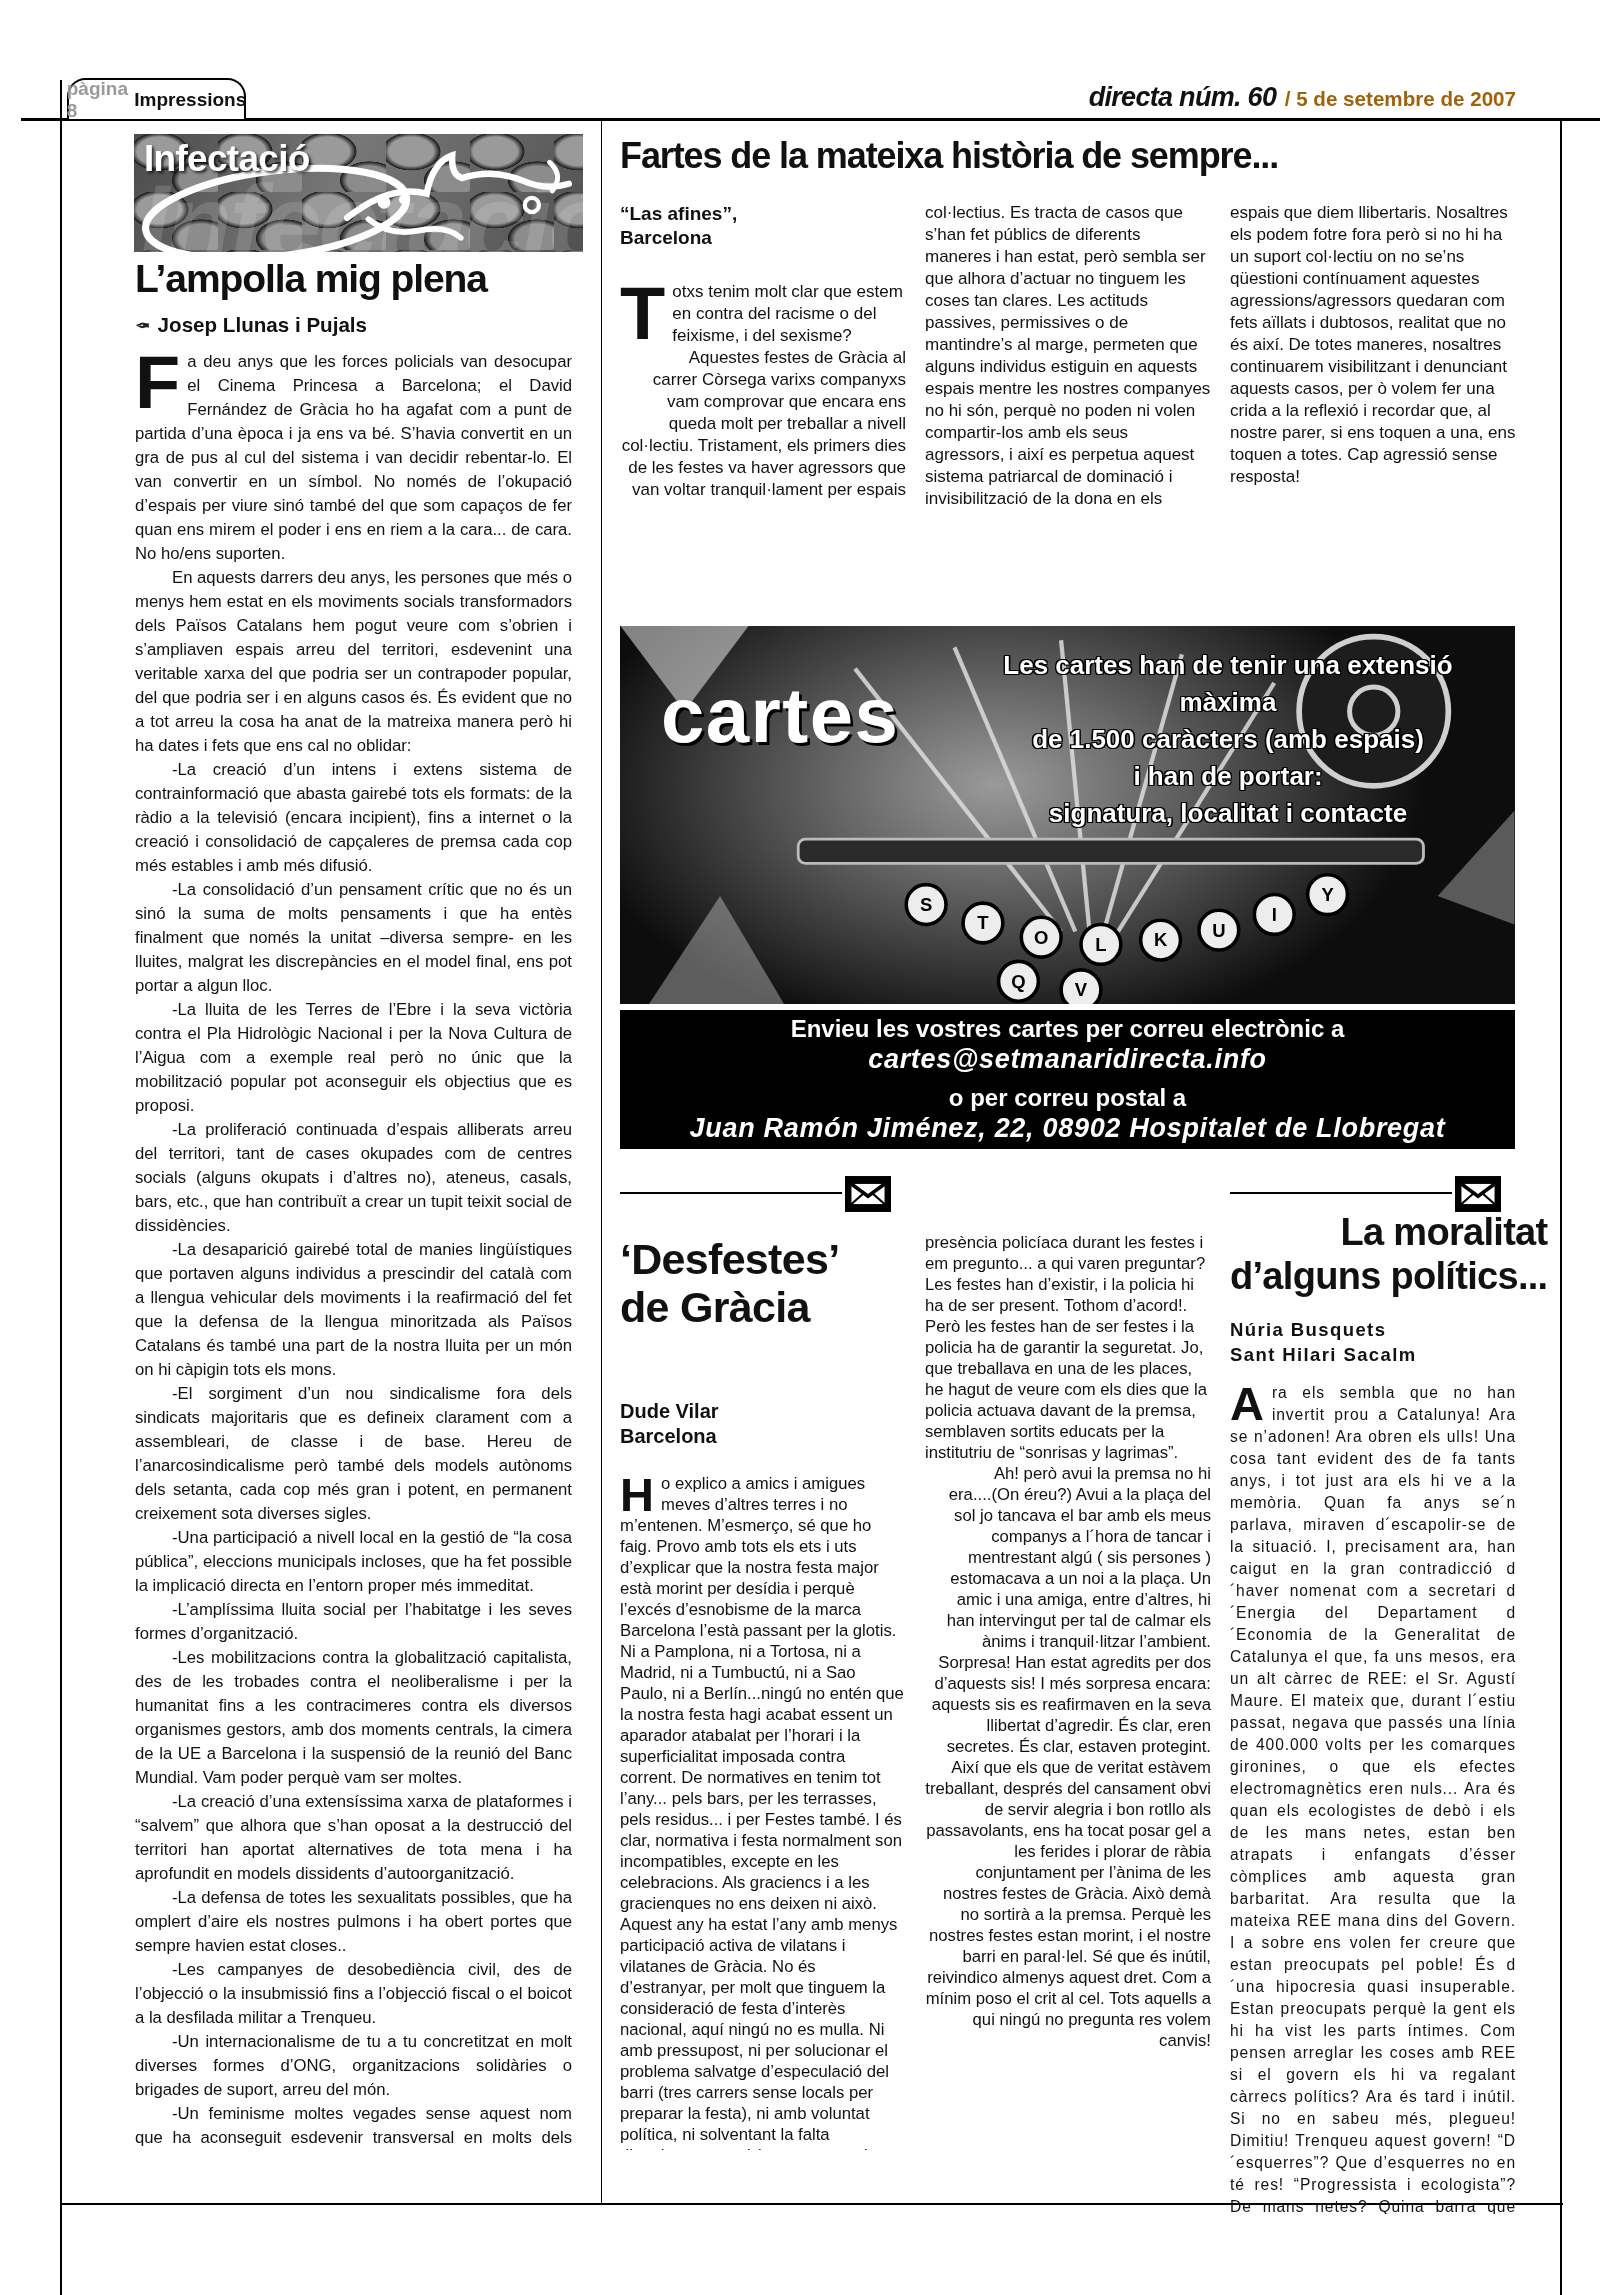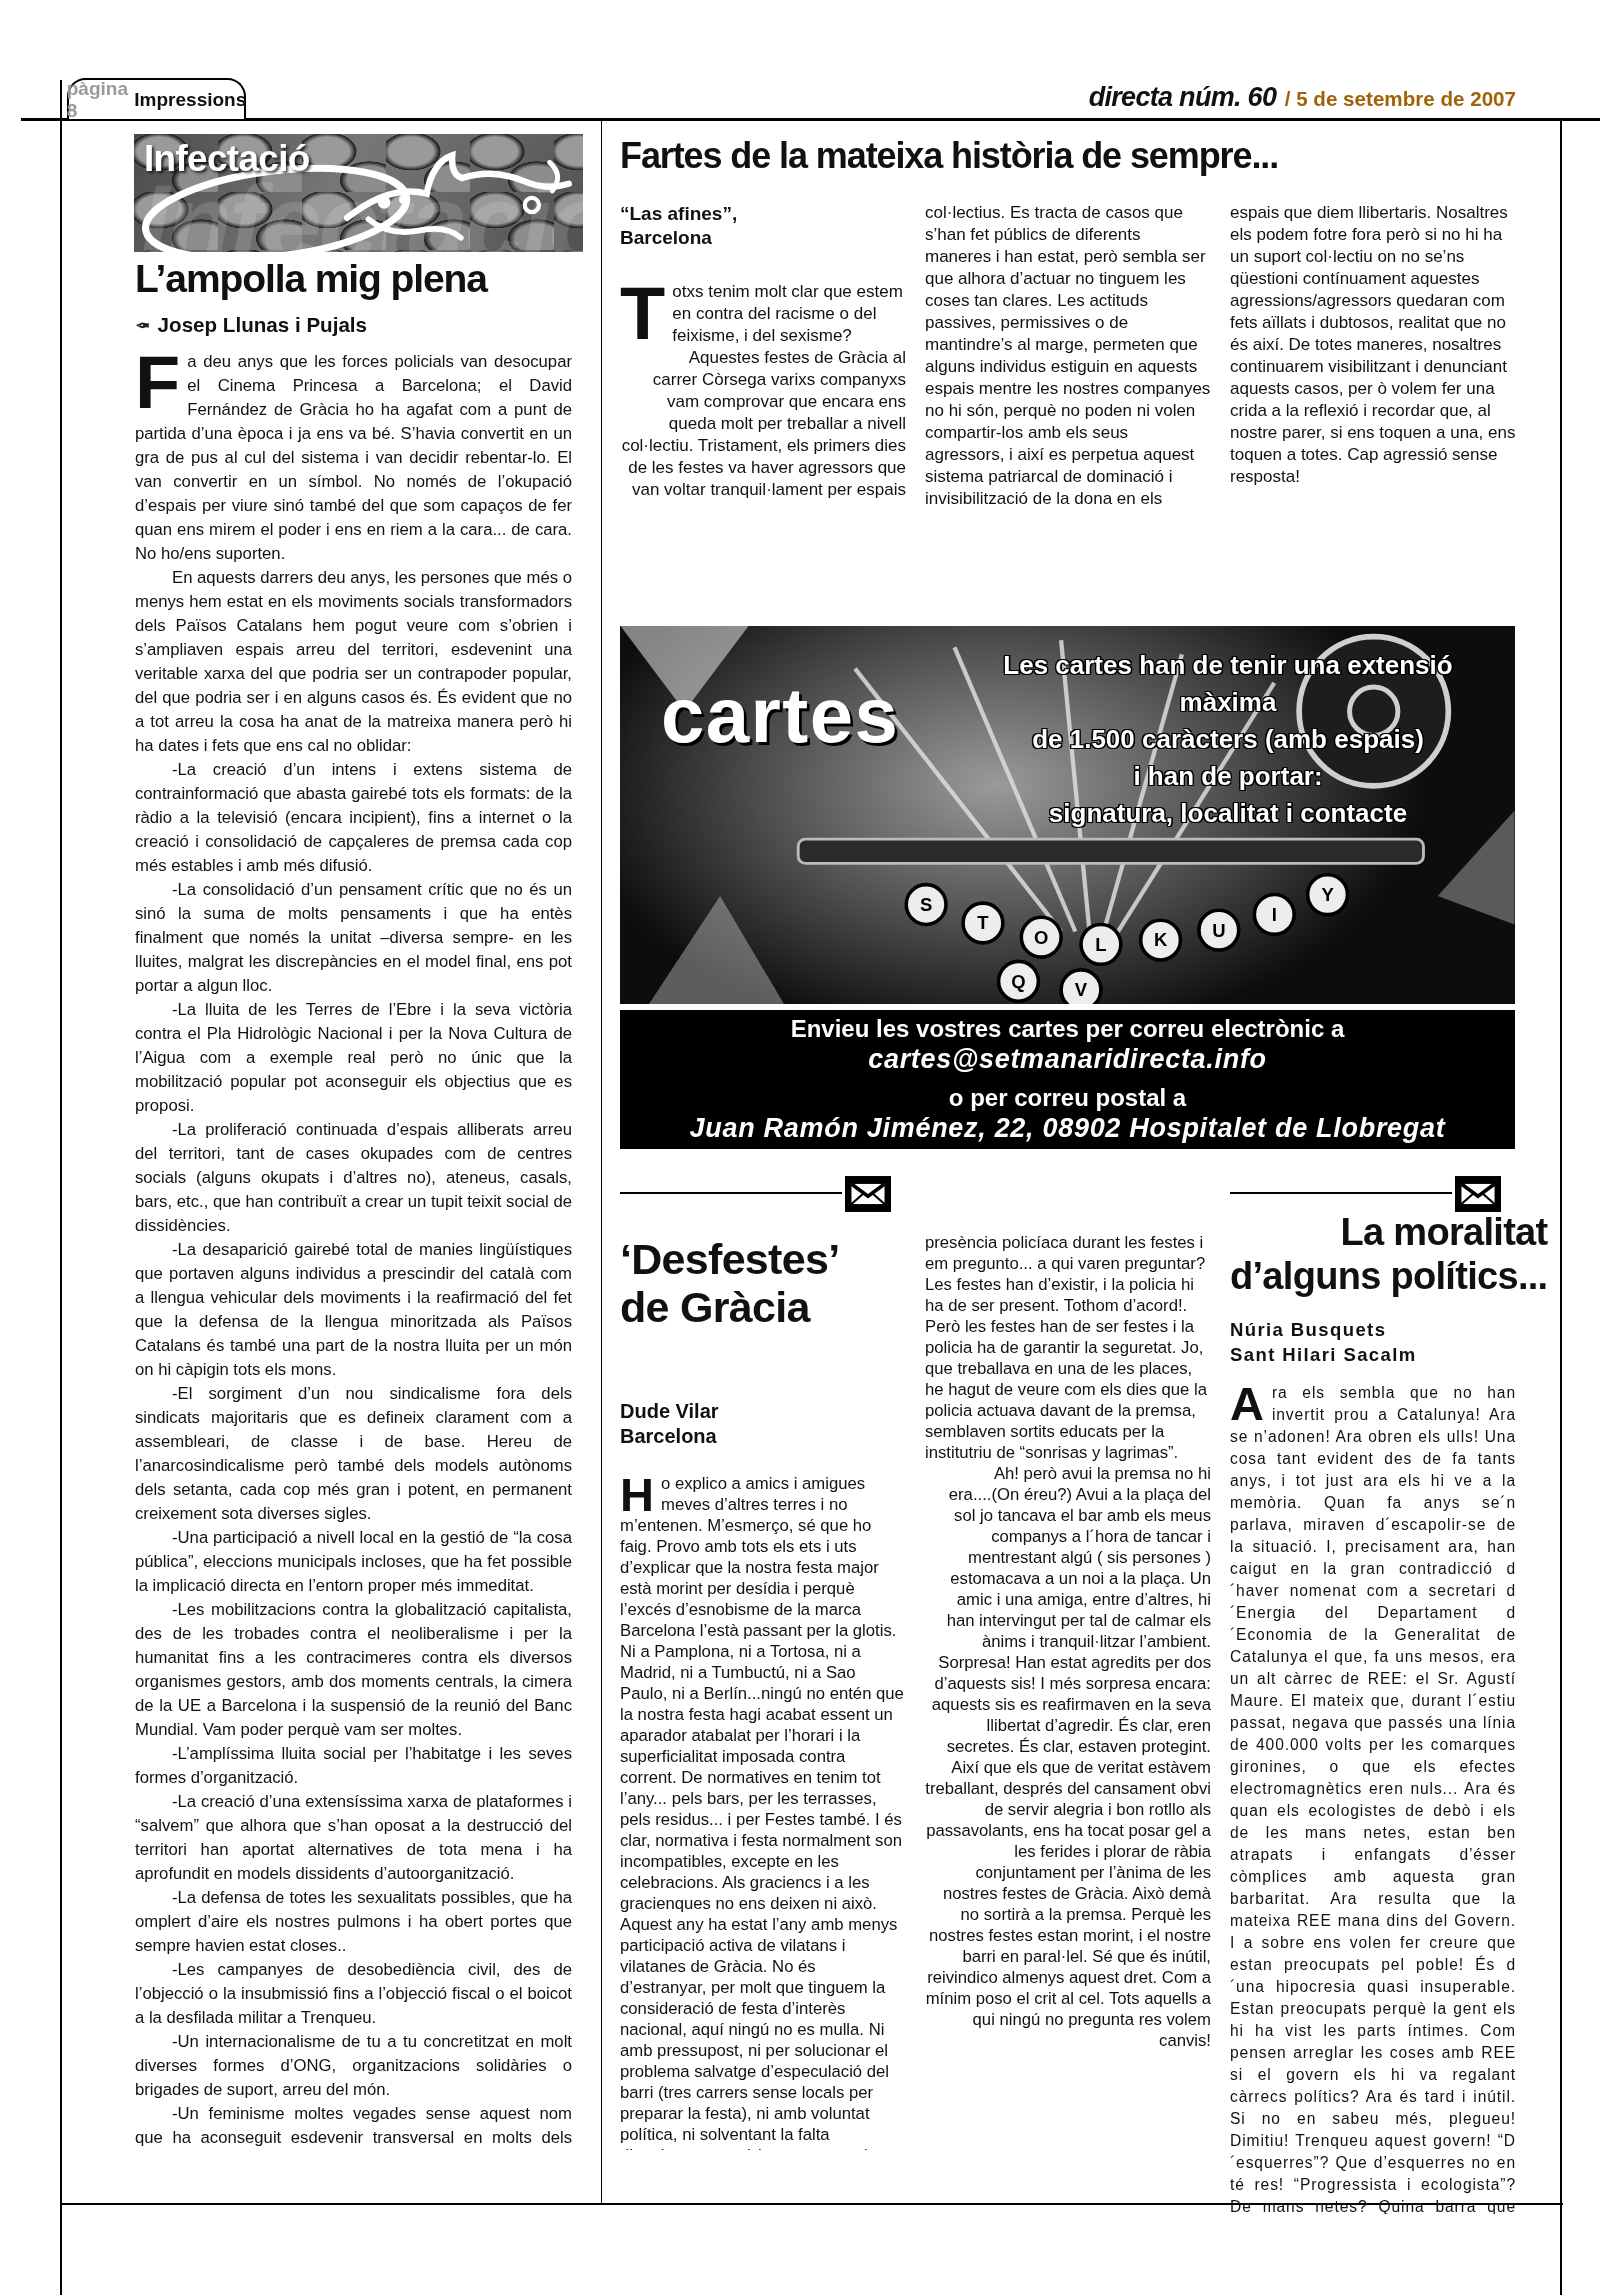--- a/index.html
+++ b/index.html
@@ -122,22 +122,22 @@
   <div class="body-left">
     <p class="first"><span class="dropcap dc3">F</span><span>a deu anys que les forces policials van desocupar el Cinema Princesa a Barcelona; el David Fernández de Gràcia ho ha agafat com a punt de partida d’una època i ja ens va bé. S’havia convertit en un gra de pus al cul del sistema i van decidir rebentar-lo. El van convertir en un símbol. No només de l’okupació d’espais per viure sinó també del que som capaços de fer quan ens mirem el poder i ens en riem a la cara... de cara. No ho/ens suporten.</span></p>
     <p>En aquests darrers deu anys, les persones que més o menys hem estat en els moviments socials transformadors dels Països Catalans hem pogut veure com s’obrien i s’ampliaven espais arreu del territori, esdevenint una veritable xarxa del que podria ser un contrapoder popular, del que podria ser i en alguns casos és. És evident que no a tot arreu la cosa ha anat de la matreixa manera però hi ha dates i fets que ens cal no oblidar:</p>
     <p>-La creació d’un intens i extens sistema de contrainformació que abasta gairebé tots els formats: de la ràdio a la televisió (encara incipient), fins a internet o la creació i consolidació de capçaleres de premsa cada cop més estables i amb més difusió.</p>
     <p>-La consolidació d’un pensament crític que no és un sinó la suma de molts pensaments i que ha entès finalment que només la unitat –diversa sempre- en les lluites, malgrat les discrepàncies en el model final, ens pot portar a algun lloc.</p>
     <p>-La lluita de les Terres de l’Ebre i la seva victòria contra el Pla Hidrològic Nacional i per la Nova Cultura de l’Aigua com a exemple real però no únic que la mobilització popular pot aconseguir els objectius que es proposi.</p>
     <p>-La proliferació continuada d’espais alliberats arreu del territori, tant de cases okupades com de centres socials (alguns okupats i d’altres no), ateneus, casals, bars, etc., que han contribuït a crear un tupit teixit social de dissidències.</p>
     <p>-La desaparició gairebé total de manies lingüístiques que portaven alguns individus a prescindir del català com a llengua vehicular dels moviments i la reafirmació del fet que la defensa de la llengua minoritzada als Països Catalans és també una part de la nostra lluita per un món on hi càpigin tots els mons.</p>
     <p>-El sorgiment d’un nou sindicalisme fora dels sindicats majoritaris que es defineix clarament com a assembleari, de classe i de base. Hereu de l’anarcosindicalisme però també dels models autònoms dels setanta, cada cop més gran i potent, en permanent creixement sota diverses sigles.</p>
     <p>-Una participació a nivell local en la gestió de “la cosa pública”, eleccions municipals incloses, que ha fet possible la implicació directa en l’entorn proper més immeditat.</p>
+    <p>-L’amplíssima lluita social per l’habitatge i les seves formes d’organització.</p>
     <p>-Les mobilitzacions contra la globalització capitalista, des de les trobades contra el neoliberalisme i per la humanitat fins a les contracimeres contra els diversos organismes gestors, amb dos moments centrals, la cimera de la UE a Barcelona i la suspensió de la reunió del Banc Mundial. Vam poder perquè vam ser moltes.</p>
-    <p>-L’amplíssima lluita social per l’habitatge i les seves formes d’organització.</p>
     <p>-La creació d’una extensíssima xarxa de plataformes i “salvem” que alhora que s’han oposat a la destrucció del territori han aportat alternatives de tota mena i ha aprofundit en models dissidents d’autoorganització.</p>
     <p>-La defensa de totes les sexualitats possibles, que ha omplert d’aire els nostres pulmons i ha obert portes que sempre havien estat closes..</p>
     <p>-Les campanyes de desobediència civil, des de l’objecció o la insubmissió fins a l’objecció fiscal o el boicot a la desfilada militar a Trenqueu.</p>
     <p>-Un internacionalisme de tu a tu concretitzat en molt diverses formes d’ONG, organitzacions solidàries o brigades de suport, arreu del món.</p>
     <p>-Un feminisme moltes vegades sense aquest nom que ha aconseguit esdevenir transversal en molts dels nostres moviments.</p>
 
   </div>
 
   <div class="fartes-title">Fartes de la mateixa història de sempre...</div>
 

